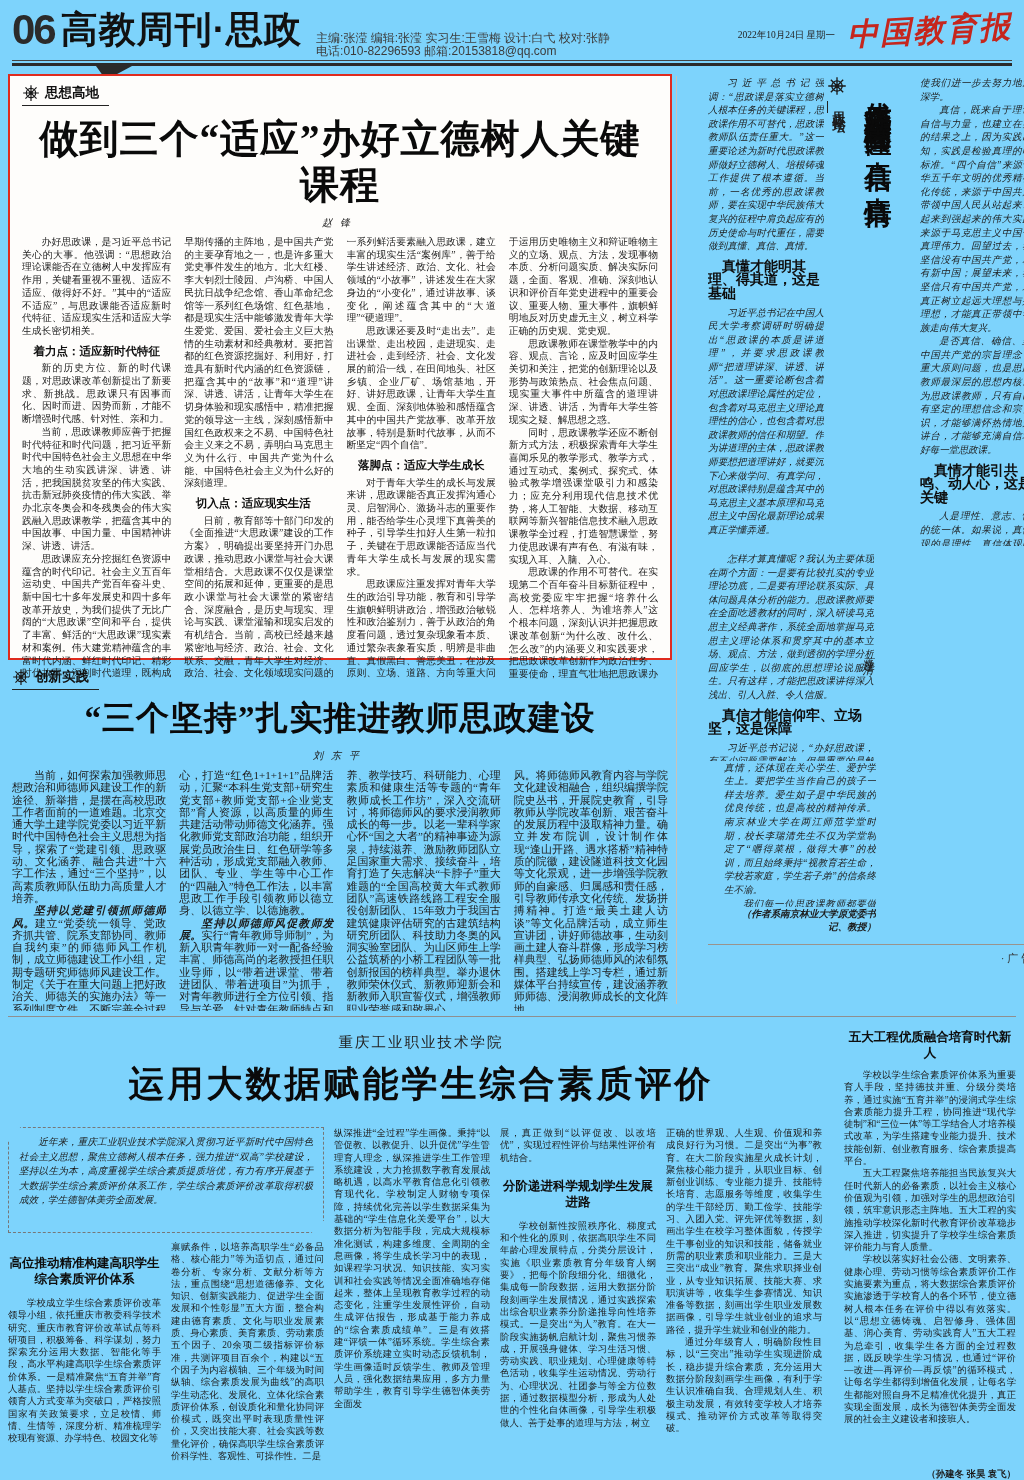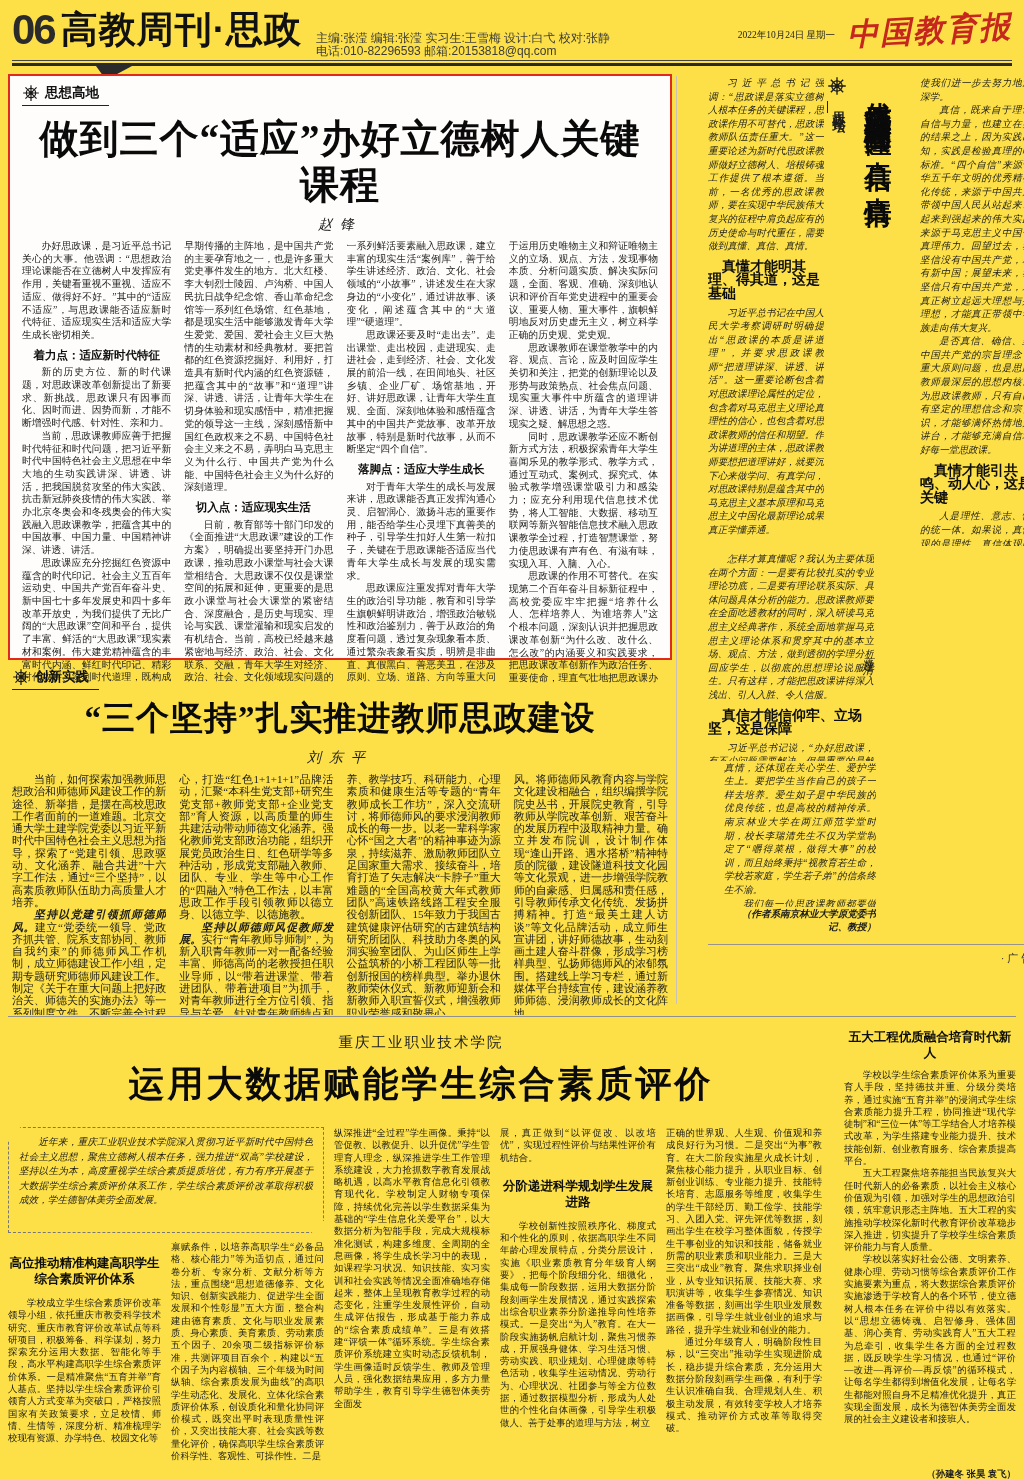--- a/index.html
+++ b/index.html
@@ -1,19 +1,19 @@
 <!DOCTYPE html>
 <html><head>
 <meta charset="utf-8">
 <style>
   * { margin:0; padding:0; box-sizing:border-box; }
   html,body { background:#e8e8e6; }
   .page {
     position:relative; width:1024px; height:1480px; margin:0 auto;
-    background:#fde047; color:#1c1c1c; overflow:hidden;
+    background:#7dd3fc; color:#1c1c1c; overflow:hidden;
     font-family:"Liberation Serif","DejaVu Serif",serif;
   }
   
   .hdr { position:absolute; left:12px; top:6px; right:12px; height:52px; display:flex; align-items:flex-start; }
   .hdr-num { font-family:"Liberation Sans","DejaVu Sans",sans-serif; font-size:42px; font-weight:700; color:#2b2b2b; line-height:48px; letter-spacing:-2px; }
   .hdr-title { font-family:"Liberation Sans","DejaVu Sans",sans-serif; font-size:37px; font-weight:900; color:#111; line-height:48px; margin-left:6px; letter-spacing:1px; }
   .hdr-credits { margin-left:14px; margin-top:26px; font-family:"Liberation Sans","DejaVu Sans",sans-serif; font-size:12px; color:#3c3c3c; line-height:13px; white-space:nowrap; }
   .hdr-right { margin-left:auto; display:flex; align-items:flex-end; gap:12px; padding-top:8px; }
   .hdr-date { font-size:9.5px; color:#222; margin-bottom:6px; }
   .masthead { font-size:31px; font-weight:bold; font-style:italic; color:#c5261d; letter-spacing:2px; transform:rotate(-3deg); line-height:34px; }
@@ -28,21 +28,21 @@
   
   p { text-indent:2em; text-align:justify; }
   p.cont { text-indent:0; }
   h4.subhd { font-family:"Liberation Sans","DejaVu Sans",sans-serif; font-weight:700; color:#0e0e0e; text-align:left; margin:7px 0 5px; text-indent:1em; }
   p.sig { font-weight:700; text-align:right; text-indent:0; font-family:"Liberation Sans","DejaVu Sans",sans-serif; }
   .leadin { font-weight:700; font-style:italic; }
   
   .main-box { position:absolute; left:8px; top:74px; width:664px; height:586px;
               border:2px solid #df2b1e; background:#fefdfb; padding:8px 12px 6px; }
   .main-box .hl { font-size:39px; font-weight:900; letter-spacing:1px; text-align:center; color:#0a0a0a; margin-top:10px; line-height:46px; }
-  .byline { text-align:center; font-size:14px; letter-spacing:8px; font-style:italic; margin:8px 0 6px; color:#222; }
+  .byline { text-align:center; font-size:10px; letter-spacing:8px; font-style:italic; margin:8px 0 6px; color:#222; }
   .cols4 { display:flex; gap:13px; }
   .colbox { flex:1; overflow:hidden; }
   .main-body { height:444px; font-size:9.8px; line-height:12.7px; }
   .main-body h4.subhd { font-size:11.5px; }
   
   .vdivider { position:absolute; left:676px; top:76px; width:0; height:928px; border-left:1px solid #c9c2bb; }
   .forum { position:absolute; left:708px; top:76px; width:334px; height:930px; }
   .forum-top { display:flex; height:470px; }
   .f-left { width:116px; overflow:hidden; }
   .f-mid { width:88px; position:relative; display:flex; justify-content:center; }

